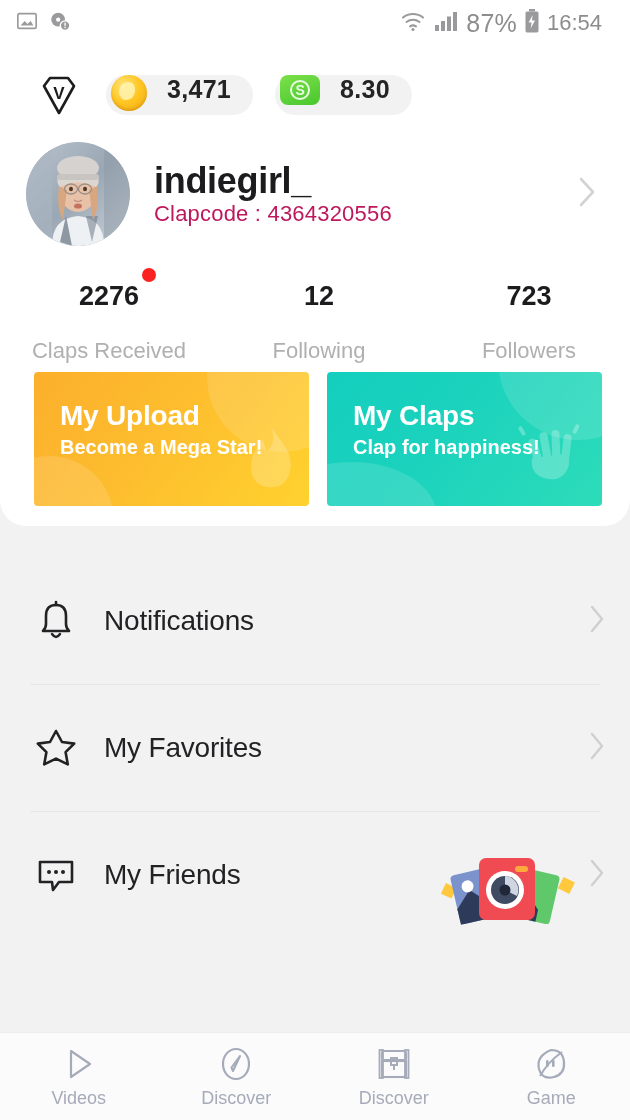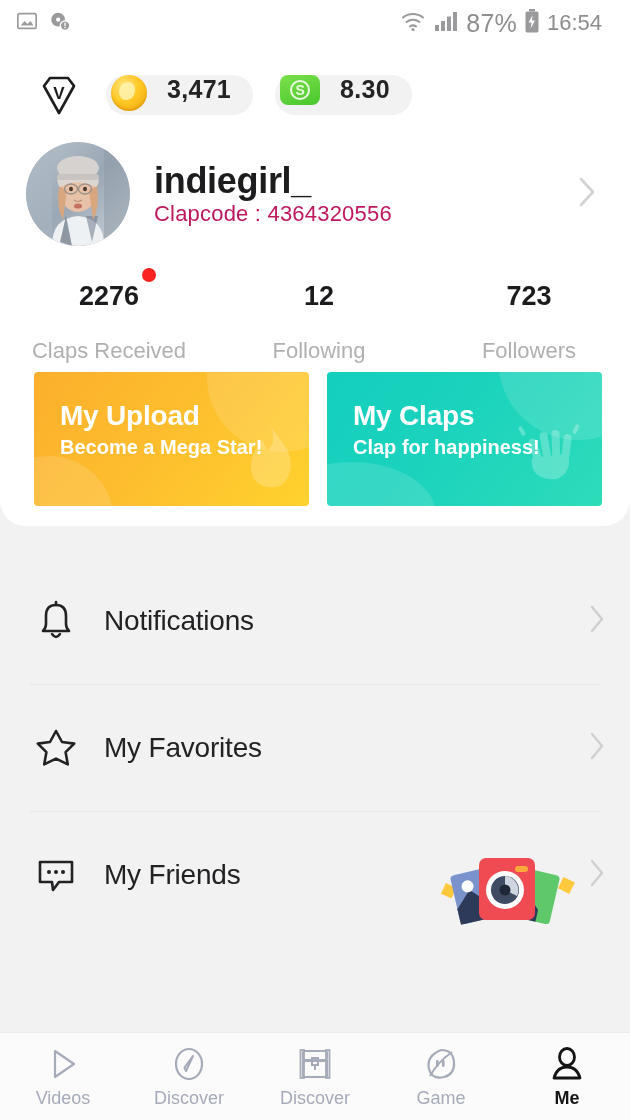--- a/index.html
+++ b/index.html
@@ -389,24 +389,15 @@
         <svg width="38" height="38" viewBox="0 0 38 38">
           <path d="M19 5 q12 0 13 12 q1 12-10 15 q-12 3-15-8 q-3-13 12-19z" fill="none" stroke="#a6abba" stroke-width="2.2"></path>
           <path d="M30 7 q-14 10-22 24" fill="none" stroke="#a6abba" stroke-width="2"></path>
           <rect x="14" y="15" width="2.6" height="7" rx="1.3" fill="#a6abba"></rect>
           <rect x="20" y="15" width="2.6" height="7" rx="1.3" fill="#a6abba"></rect>
         </svg>
       </span>
       <span class="nlab">Game</span>
     </div>
 
-    <div class="nitem active">
-      <span>
-        <svg width="38" height="38" viewBox="0 0 38 38">
-            <ellipse cx="19" cy="12" rx="7.5" ry="8.5" fill="none" stroke="#141414" stroke-width="2.8"></ellipse>
-            <path d="M6 33 q3-11 13-11 q10 0 13 11z" fill="none" stroke="#141414" stroke-width="2.8" stroke-linejoin="round"></path>
-          </svg>
-      </span>
-      <span class="nlab">Me</span>
-    </div>
   </div>
 
 </div>
 
 </body></html>

